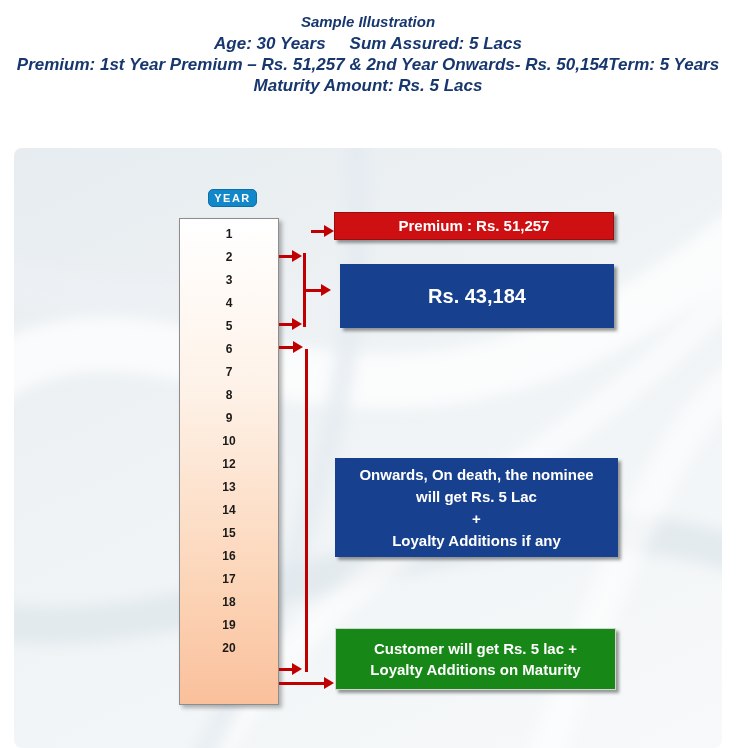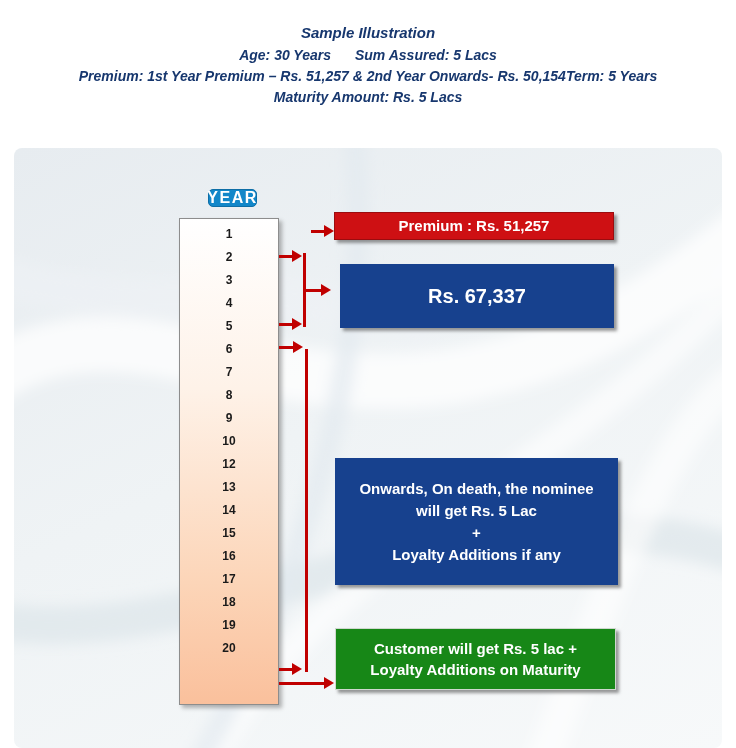--- a/index.html
+++ b/index.html
@@ -3,58 +3,58 @@
 <meta charset="utf-8">
 <style>
   html,body{margin:0;padding:0;}
   body{
     width:736px;height:748px;background:#ffffff;position:relative;
     font-family:"Liberation Sans", sans-serif;overflow:hidden;
   }
   
   .header{position:absolute;left:0;top:0;width:736px;text-align:center;color:var(--heading-text);}
   .title{margin-top:3px;font-size:20px;font-weight:bold;font-style:italic;line-height:24px;}
-  .subtitle{margin-top:24px;font-size:15px;font-weight:bold;font-style:italic;line-height:18px;}
-  .info-line{margin-top:5px;font-size:14px;font-weight:bold;font-style:italic;line-height:16px;}
+  .subtitle{margin-top:13px;font-size:15px;font-weight:bold;font-style:italic;line-height:18px;}
+  .info-line{margin-top:5px;font-size:17px;font-weight:bold;font-style:italic;line-height:16px;}
   .gap-lg{margin-left:24px;}
   .gap-md{font-style:italic;}
 
   
   .panel{
     position:absolute;left:14px;top:148px;width:708px;height:600px;
     background:linear-gradient(155deg,#E7ECF0 0%,#EFF3F5 45%,#F7F9FA 100%);
     border-radius:8px;overflow:hidden;
   }
   .swirls{position:absolute;left:0;top:0;width:708px;height:600px;}
 
   
   .year-badge{
     position:absolute;left:194px;top:41px;width:49px;height:18px;
     background:var(--year-badge-blue);border:1px solid #0e6ea6;border-radius:5px;
-    color:#ffffff;font-size:16px;font-weight:bold;letter-spacing:1.5px;
+    color:#ffffff;font-size:11px;font-weight:bold;letter-spacing:1.5px;
     display:flex;align-items:center;justify-content:center;box-sizing:border-box;
   }
 
   
   .year-column{
     position:absolute;left:165px;top:70px;width:100px;height:487px;box-sizing:border-box;
     padding-top:3px;
     background:linear-gradient(180deg,var(--column-top) 0%,#FEF2E8 35%,#FCD5B8 75%,var(--column-bottom) 100%);
     border:1px solid #8d8d8d;box-shadow:3px 3px 4px rgba(90,90,90,.45);
   }
   .year-cell{height:23px;display:flex;align-items:center;justify-content:center;
     font-size:12px;font-weight:bold;color:#1a1a1a;}
 
   
   .cbox{position:absolute;color:#ffffff;font-weight:bold;text-align:center;
     display:flex;flex-direction:column;justify-content:center;box-sizing:border-box;
     box-shadow:3px 3px 3px rgba(70,70,70,.55);}
   .box-red{left:320px;top:64px;width:280px;height:28px;background:var(--box-red);border:1px solid #9b0c0f;}
   .box-blue1{left:326px;top:116px;width:274px;height:64px;background:var(--box-blue);}
-  .box-blue2{left:321px;top:310px;width:283px;height:127px;background:var(--box-blue);}
+  .box-blue2{left:321px;top:310px;width:283px;height:99px;background:var(--box-blue);}
   .box-green{left:321px;top:480px;width:281px;height:62px;background:var(--box-green);border:1px solid #cfd8cf;}
   .t15{font-size:15px;line-height:22px;}
   .t20{font-size:20px;line-height:26px;}
   .t15g{font-size:15px;line-height:21px;}
 
   
   .arrow{position:absolute;height:12px;}
   .arrow .ln{position:absolute;left:0;right:7px;top:5px;height:3px;background:var(--arrow-red);}
   .arrow .hd{position:absolute;right:0;top:0;width:0;height:0;
     border-top:6px solid transparent;border-bottom:6px solid transparent;
@@ -148,21 +148,21 @@
   <div class="arrow" style="left:265px;top:529px;width:55px;">
       <i class="ln"></i>
       <i class="hd"></i>
     </div>
 
   <div class="cbox box-red">
     <span class="t15">Premium : Rs. 51,257</span>
   </div>
 
   <div class="cbox box-blue1">
-    <span class="t20">Rs. 67,337</span>
+    <span class="t20">Rs. 43,184</span>
   </div>
 
   <div class="cbox box-blue2">
     <span class="t15">Onwards, On death, the nominee</span>
     <span class="t15">will get Rs. 5 Lac</span>
     <span class="t15">+</span>
     <span class="t15">Loyalty Additions if any</span>
   </div>
 
   <div class="cbox box-green">

